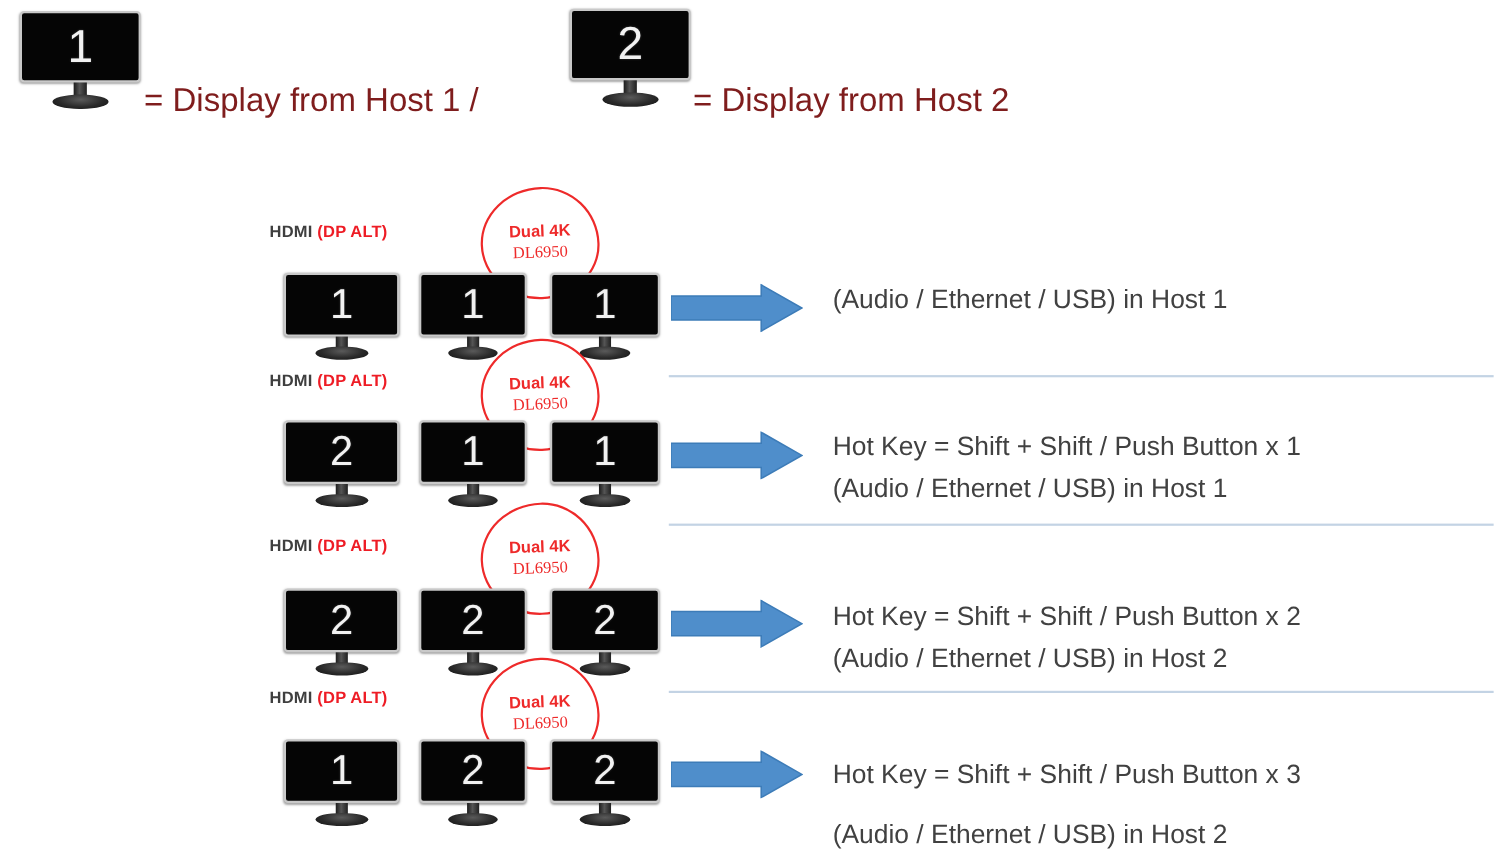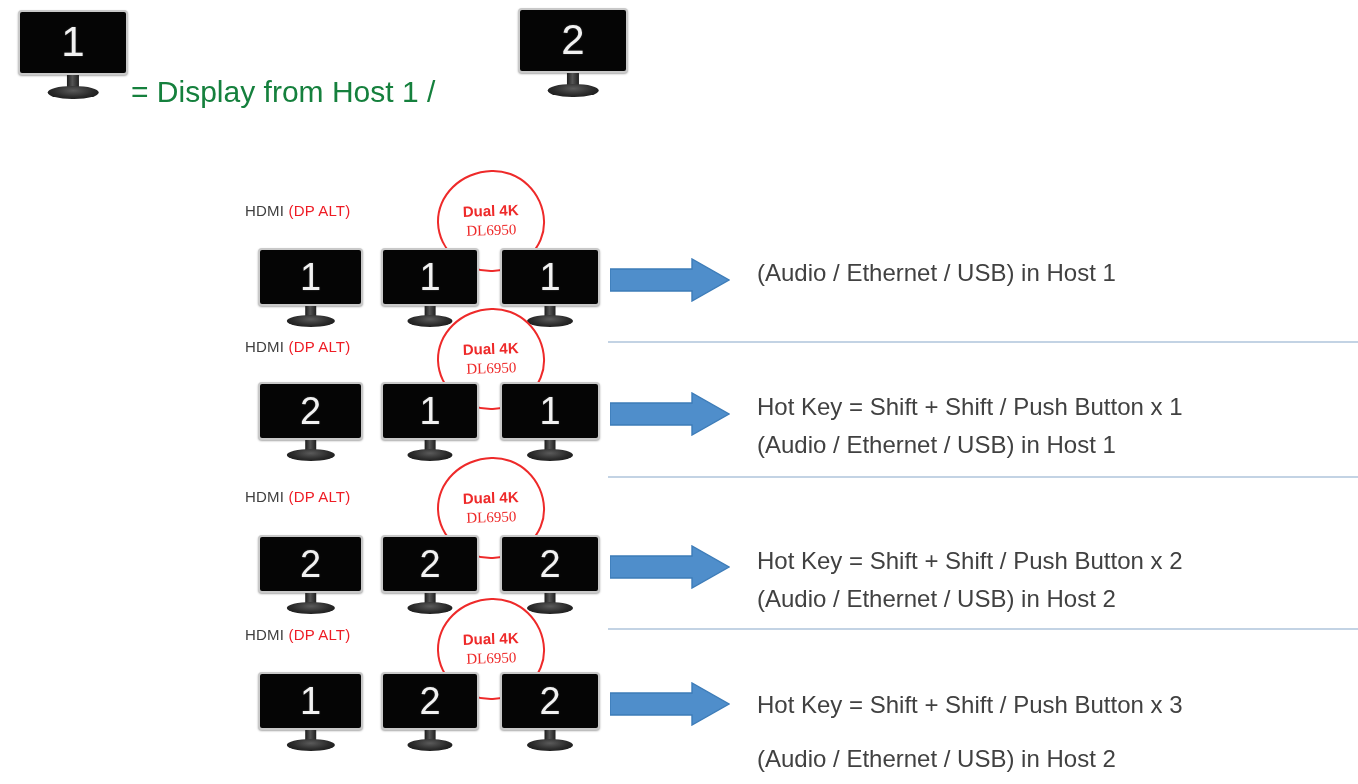--- a/index.html
+++ b/index.html
@@ -74,40 +74,40 @@
     height: 130px;
   }
   #legend-mon-1 { left: 18px;  top: 10px;  width: 110px; height: 90px; }
   #legend-mon-2 { left: 518px; top: 8px;   width: 110px; height: 90px; }
   #legend-mon-1 .screen-num,
   #legend-mon-2 .screen-num { font-size: 42px; }
 
   .legend-text {
     position: absolute;
     font-size: 30px;
-    color: #15803d;
+    color: #7f1d1d;
     white-space: nowrap;
     font-family: "Liberation Sans", sans-serif;
   }
   #legend-text-1 { left: 131px; top: 75px; }
   #legend-text-2 { left: 630px; top: 75px; }
 
   
   #diagram {
     position: absolute;
     left: 0;
     top: 130px;
     width: 1358px;
     height: 654px;
   }
 
   .hdmi-label {
     position: absolute;
     font-size: 15px;
-    font-weight: normal;
+    font-weight: bold;
     white-space: nowrap;
     letter-spacing: 0.2px;
   }
   .hdmi-label .hdmi-word { color: #3f3f3f; }
   .hdmi-label .dpalt-word { color: #ee1c25; }
 
   .row-monitor .screen-num { font-size: 38px; }
 
   
   .dual4k-circle {
@@ -177,20 +177,21 @@
   </div>
   <div class="legend-text" id="legend-text-1">= Display from Host 1 /</div>
 
   <div class="monitor" id="legend-mon-2">
     <div class="screen">
       <span class="screen-num">2</span>
     </div>
     <div class="neck"></div>
     <div class="base"></div>
   </div>
+  <div class="legend-text" id="legend-text-2">= Display from Host 2</div>
 
 </div>
 
 <div id="diagram">
     <div class="hdmi-label" style="left: 245px; top: 72px;"><span class="hdmi-word">HDMI </span><span class="dpalt-word">(DP ALT)</span></div>
     <div class="dual4k-circle" style="left: 437px; top: 40px; border-color: rgb(238, 42, 42);">
       <div class="l1" style="color: rgb(238, 42, 42);">Dual 4K</div>
       <div class="l2" style="color: rgb(238, 42, 42);">DL6950</div>
     </div>
     <div class="monitor row-monitor" style="left: 258px; top: 118px; width: 105px; height: 80px;">

